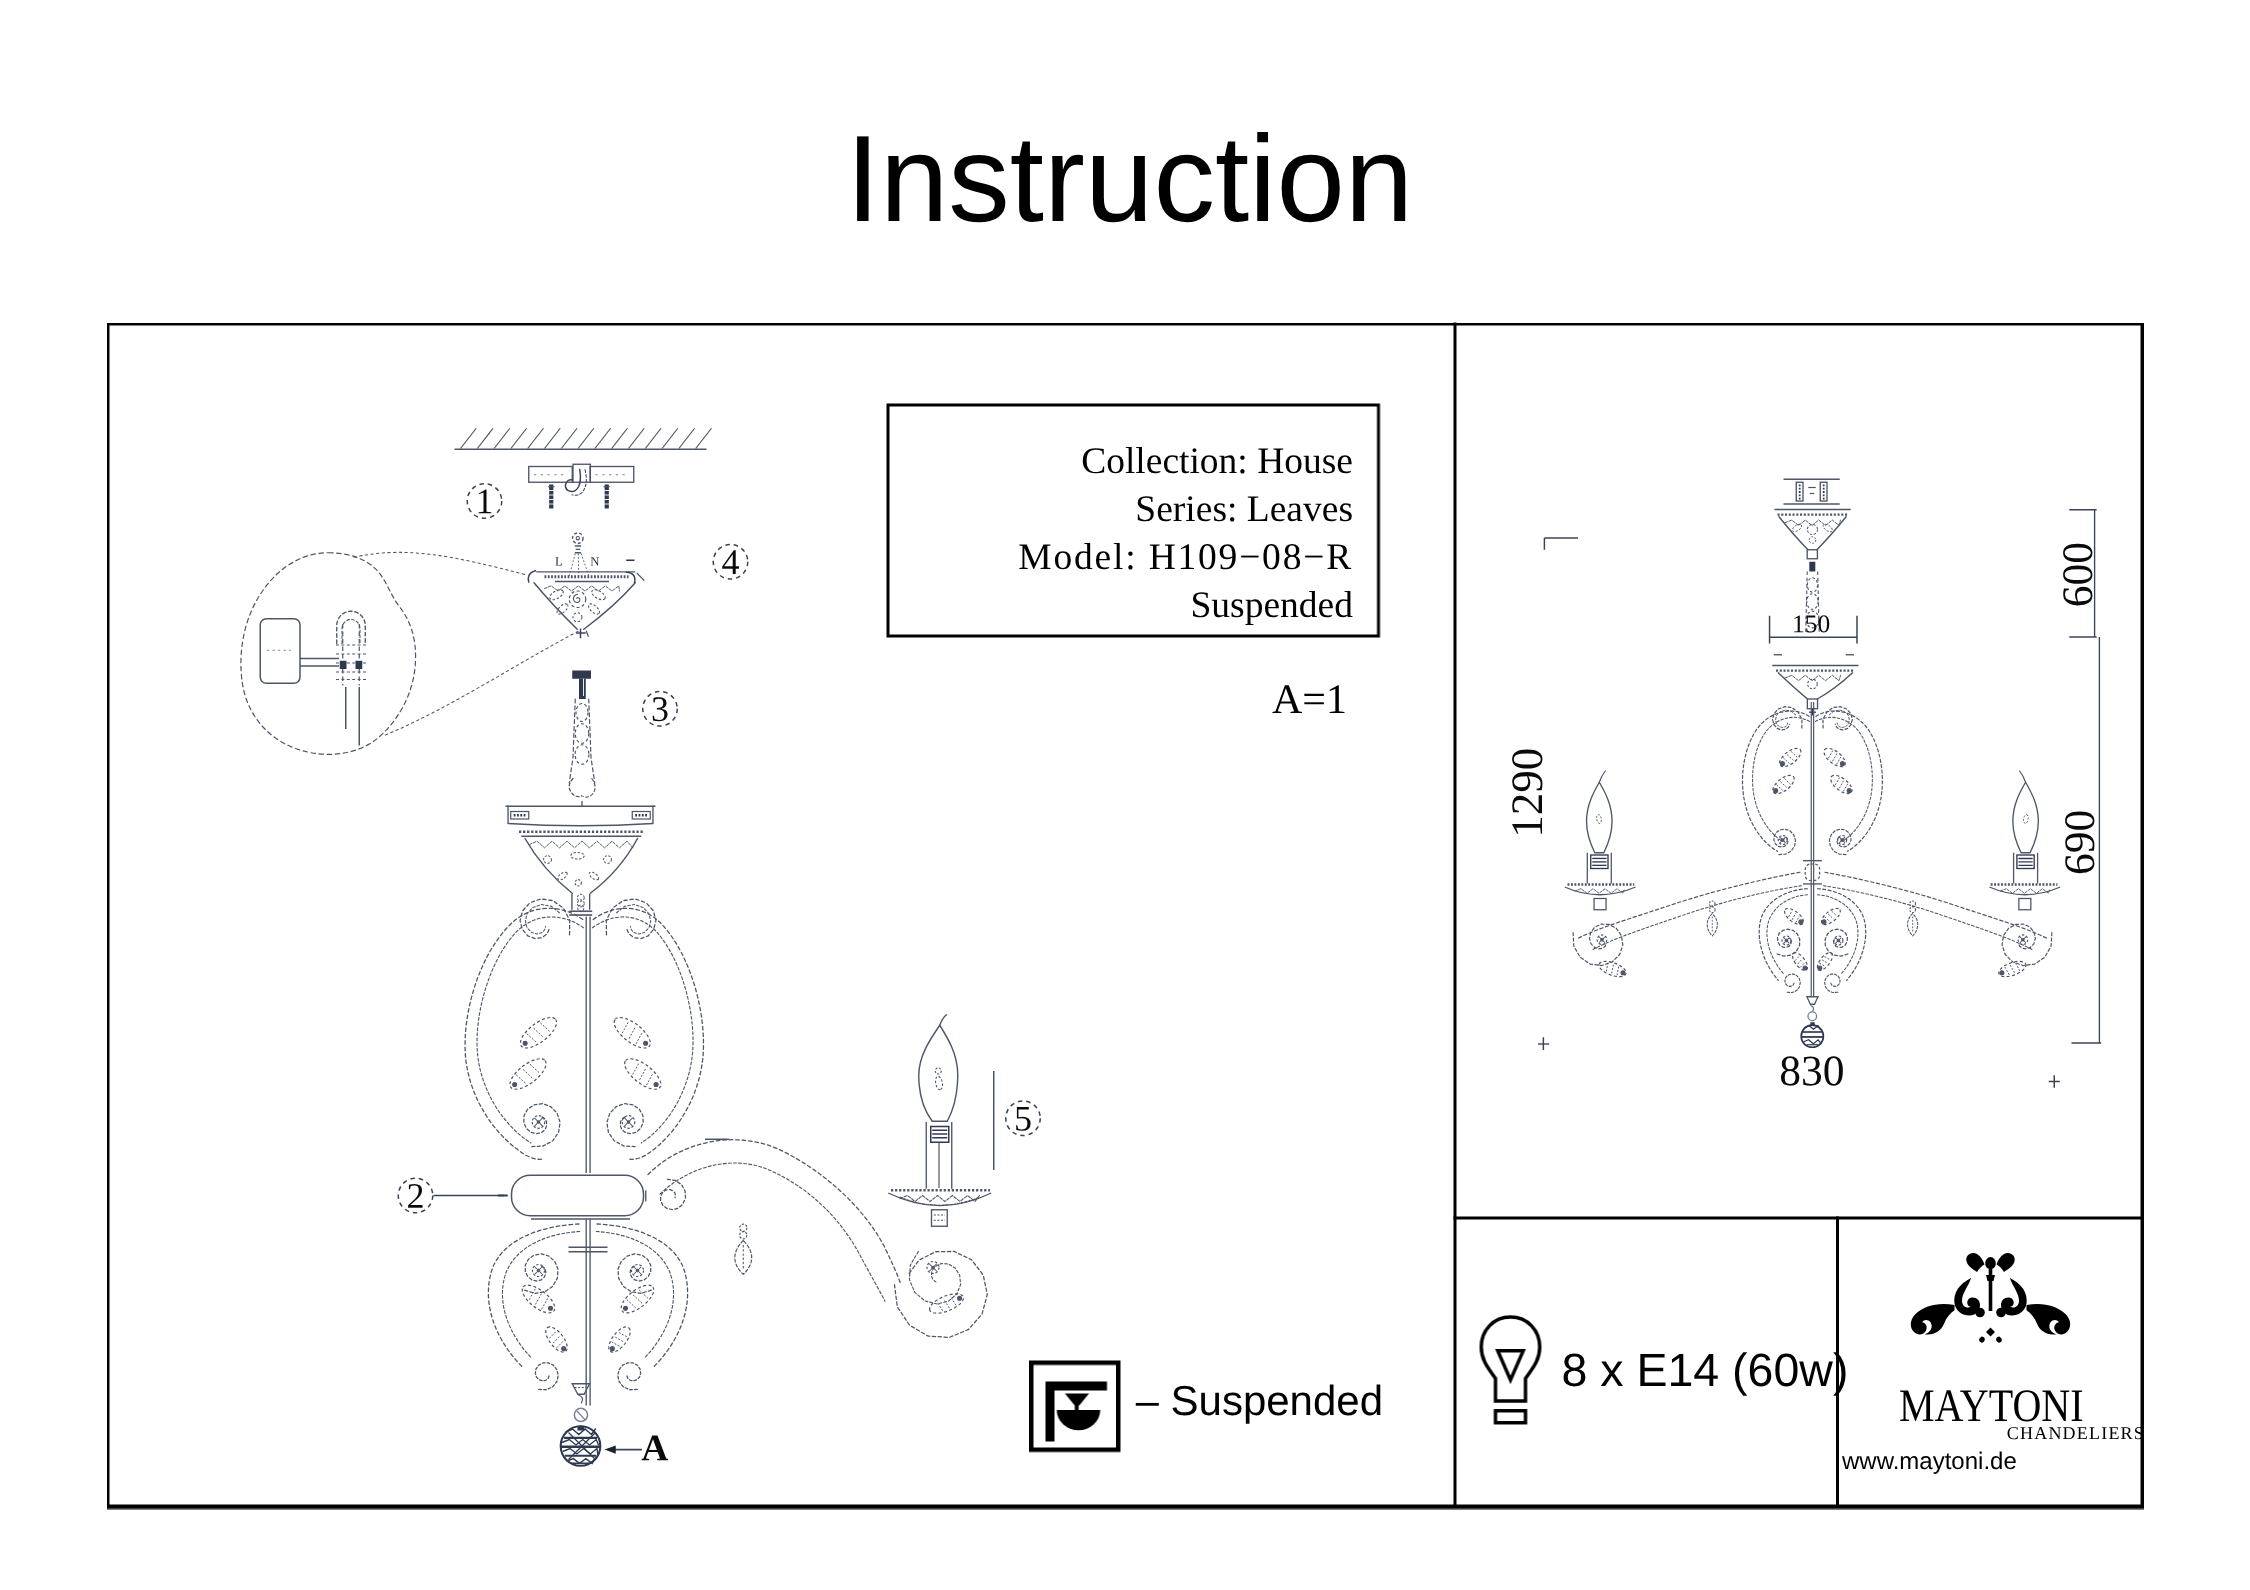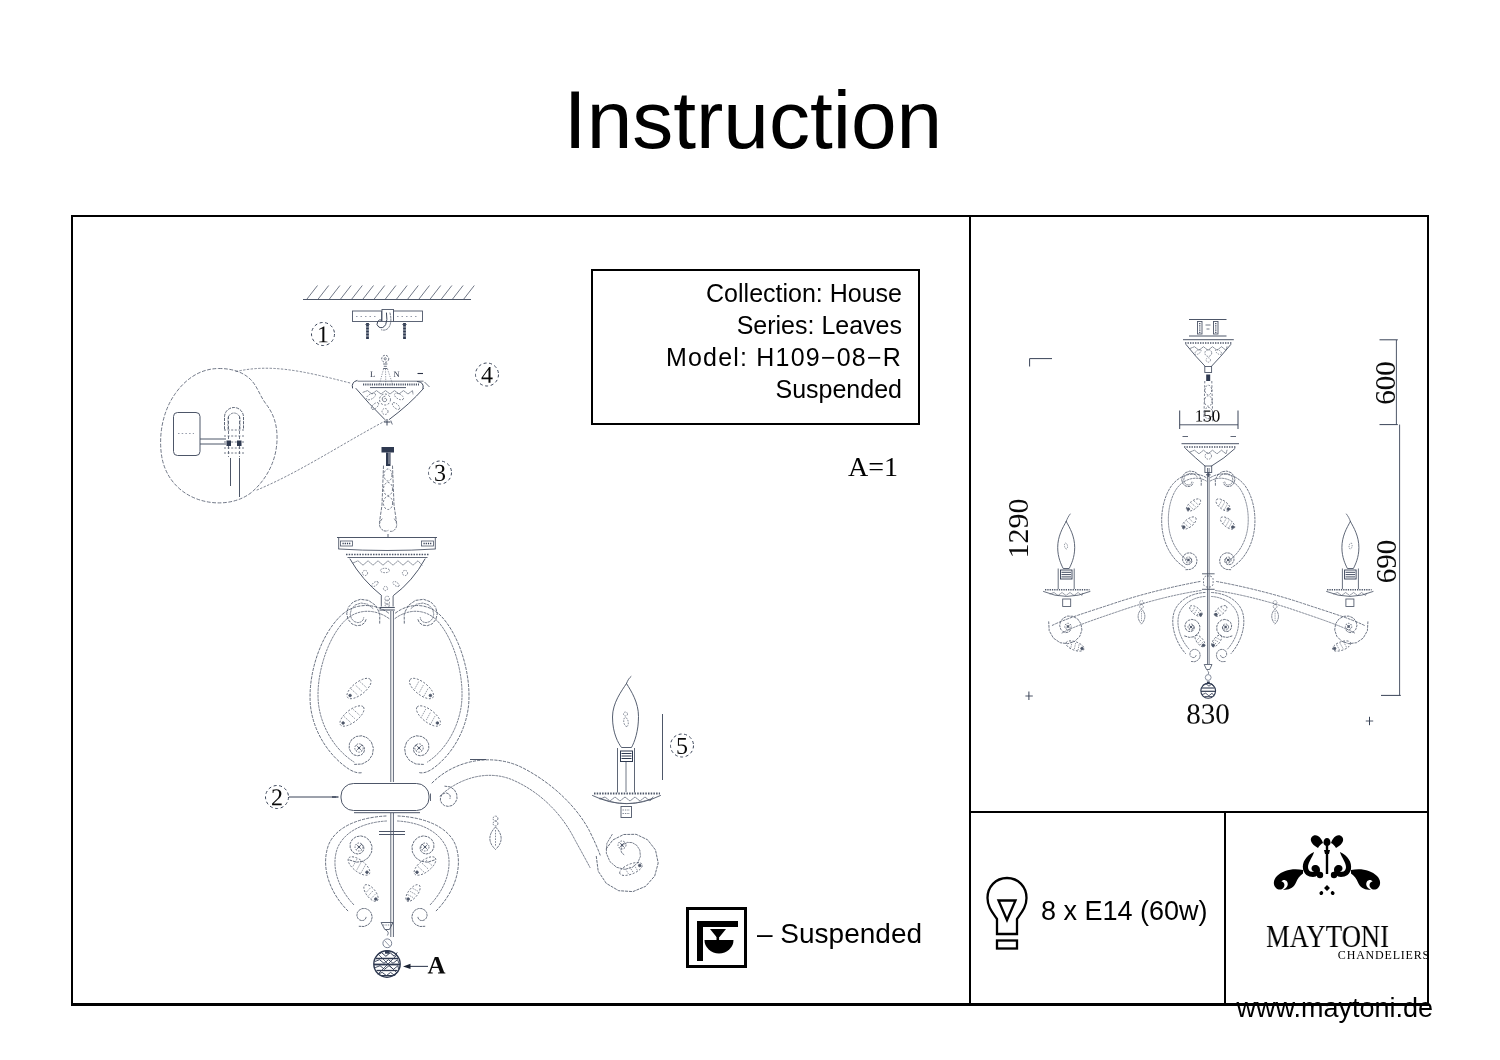--- a/index.html
+++ b/index.html
@@ -16,42 +16,42 @@
 <div class="abs" style="left:71px;top:215px;width:1354px;height:786px;border:2px solid #000;border-bottom-width:3px;"></div>
 
 <div class="abs" style="left:969px;top:215px;width:2px;height:790px;background:#000;"></div>
 
 <div class="abs" style="left:969px;top:811px;width:460px;height:2px;background:#000;"></div>
 
 <div class="abs" style="left:1224px;top:811px;width:2px;height:194px;background:#000;"></div>
 
 <div class="abs" style="left:591px;top:269px;width:329px;height:156px;border:2px solid #000;box-sizing:border-box;"></div>
 
-<div class="abs" style="left:591px;top:277px;width:311px;text-align:right;font-size:25px;line-height:32px;">Collection: House<br>Series: Leaves<br><span style="letter-spacing:1.2px;text-align:right;">Model: H109−08−R</span><br>Suspended</div>
+<div class="abs" style="left:591px;top:292px;width:311px;text-align:right;font-size:25px;line-height:32px;font-family:Liberation Serif, serif;">Collection: House<br>Series: Leaves<br><span style="letter-spacing:1.2px;text-align:right;">Model: H109−08−R</span><br>Suspended</div>
 
 <div class="abs ser" style="left:848px;top:453px;font-size:28px;line-height:1;">A=1</div>
 
 <div class="abs" style="left:686px;top:907px;width:61px;height:61px;border:3px solid #000;box-sizing:border-box;"></div>
 
 <svg class="abs" style="left:689px;top:910px;" width="55" height="55" viewBox="0 0 55 55">
   <path d="M8 11 h41 v6 H14 v34 H8 Z" fill="#000"></path>
   <path d="M21 19 h16 l-6.5 8 h-3 Z" fill="#000"></path>
   <rect x="27.5" y="26" width="2.6" height="8" fill="#000"></rect>
   <path d="M15.5 30 h29 a 14.5 13.5 0 0 1 -29 0 Z" fill="#000"></path>
 </svg>
 
 <div class="abs" style="left:757px;top:920px;font-size:28px;line-height:1;">– Suspended</div>
 
 <svg class="abs" style="left:983px;top:876px;" width="50" height="80" viewBox="0 0 50 80">
   <path d="M24 2 C 12.5 2 4.5 11 4.5 22 C 4.5 31 9.5 36.5 14 43 L14 58 L34 58 L34 43 C 38.5 36.5 43.5 31 43.5 22 C 43.5 11 35.5 2 24 2 Z" fill="none" stroke="#000" stroke-width="2.3"></path>
   <path d="M15.5 24.5 L32.5 24.5 L24 44 Z" fill="none" stroke="#000" stroke-width="2.3"></path>
   <rect x="14" y="64.5" width="20" height="8" fill="none" stroke="#000" stroke-width="2.3"></rect>
 </svg>
 
-<div class="abs" style="left:1041px;top:898px;font-size:27px;line-height:1;">8 x E14 (60w)</div>
+<div class="abs" style="left:1041px;top:898px;font-size:31px;line-height:1;">8 x E14 (60w)</div>
 
 <svg class="abs" style="left:1246px;top:830px;" width="162" height="88" viewBox="0 0 162 88">
   <g fill="#000">
     <path d="M81 8 c-2 0 -3.5 2 -3.5 4.5 c0 2 1.5 3.5 3.5 3.5 c2 0 3.5 -1.5 3.5 -3.5 C84.5 10 83 8 81 8 Z"></path>
     <path d="M72 6 c-4 -2 -8 1 -7 5 c0.7 3 4 5 7 7 c1.5 -2.5 3 -4 5 -5 c-1 -3 -2.5 -5.5 -5 -7 Z"></path>
     <path d="M90 6 c4 -2 8 1 7 5 c-0.7 3 -4 5 -7 7 c-1.5 -2.5 -3 -4 -5 -5 c1 -3 2.5 -5.5 5 -7 Z"></path>
     <rect x="79.8" y="14" width="2.4" height="30"></rect>
     <path d="M78 20 h6 l-1 4 h-4 Z"></path>
     <circle cx="74" cy="45" r="3.2"></circle>
     <circle cx="88" cy="45" r="3.2"></circle>
@@ -60,21 +60,21 @@
     <path d="M57 40 c-10 -2 -20 0 -26 6 c-4 4 -4 9 -1 12 c2.5 2.5 6.5 2 8 -1 c1.2 -2.4 0 -5 -2.5 -5.5 c1 -2 4 -2 5.5 0 c2 3 0 7 -4 8 c6 1 11 -2 13 -7 c1.5 -4 4 -7 7 -9 Z"></path>
     <path d="M105 40 c10 -2 20 0 26 6 c4 4 4 9 1 12 c-2.5 2.5 -6.5 2 -8 -1 c-1.2 -2.4 0 -5 2.5 -5.5 c-1 -2 -4 -2 -5.5 0 c-2 3 0 7 4 8 c-6 1 -11 -2 -13 -7 c-1.5 -4 -4 -7 -7 -9 Z"></path>
     <path d="M81 55 l3 3 l-3 3 l-3 -3 Z M75 61 c2 0 3 2 1.5 3.5 c-1.5 1.5 -3.5 0 -3 -2 Z M87 61 c-2 0 -3 2 -1.5 3.5 c1.5 1.5 3.5 0 3 -2 Z"></path>
   </g>
 </svg>
 
 <div class="abs ser" style="left:1225px;top:921px;width:205px;text-align:center;font-size:31px;line-height:1;transform:scaleX(0.86);">MAYTONI</div>
 
 <div class="abs ser" style="left:1225px;top:948.5px;width:205px;text-align:right;font-size:12px;line-height:1;letter-spacing:0.8px;">CHANDELIERS</div>
 
-<div class="abs" style="left:1228px;top:967px;width:205px;text-align:right;font-size:27px;line-height:1;margin-top:28px;">www.maytoni.de</div>
+<div class="abs" style="left:1228px;top:967px;width:205px;text-align:left;font-size:16px;line-height:1;">www.maytoni.de</div>
 
 <svg id="leftsvg" class="abs" style="left:71px;top:215px;" width="899" height="790" viewBox="71 215 899 790">
 
 <g>
 <line x1="303.0" y1="299.5" x2="471.0" y2="299.5" stroke="#4d5668" stroke-width="1.1"></line>
 <line x1="307.0" y1="299.0" x2="317.5" y2="285.5" stroke="#4d5668" stroke-width="0.8"></line>
 <line x1="318.2" y1="299.0" x2="328.7" y2="285.5" stroke="#4d5668" stroke-width="0.8"></line>
 <line x1="329.4" y1="299.0" x2="339.9" y2="285.5" stroke="#4d5668" stroke-width="0.8"></line>
 <line x1="340.6" y1="299.0" x2="351.1" y2="285.5" stroke="#4d5668" stroke-width="0.8"></line>
 <line x1="351.8" y1="299.0" x2="362.3" y2="285.5" stroke="#4d5668" stroke-width="0.8"></line>

